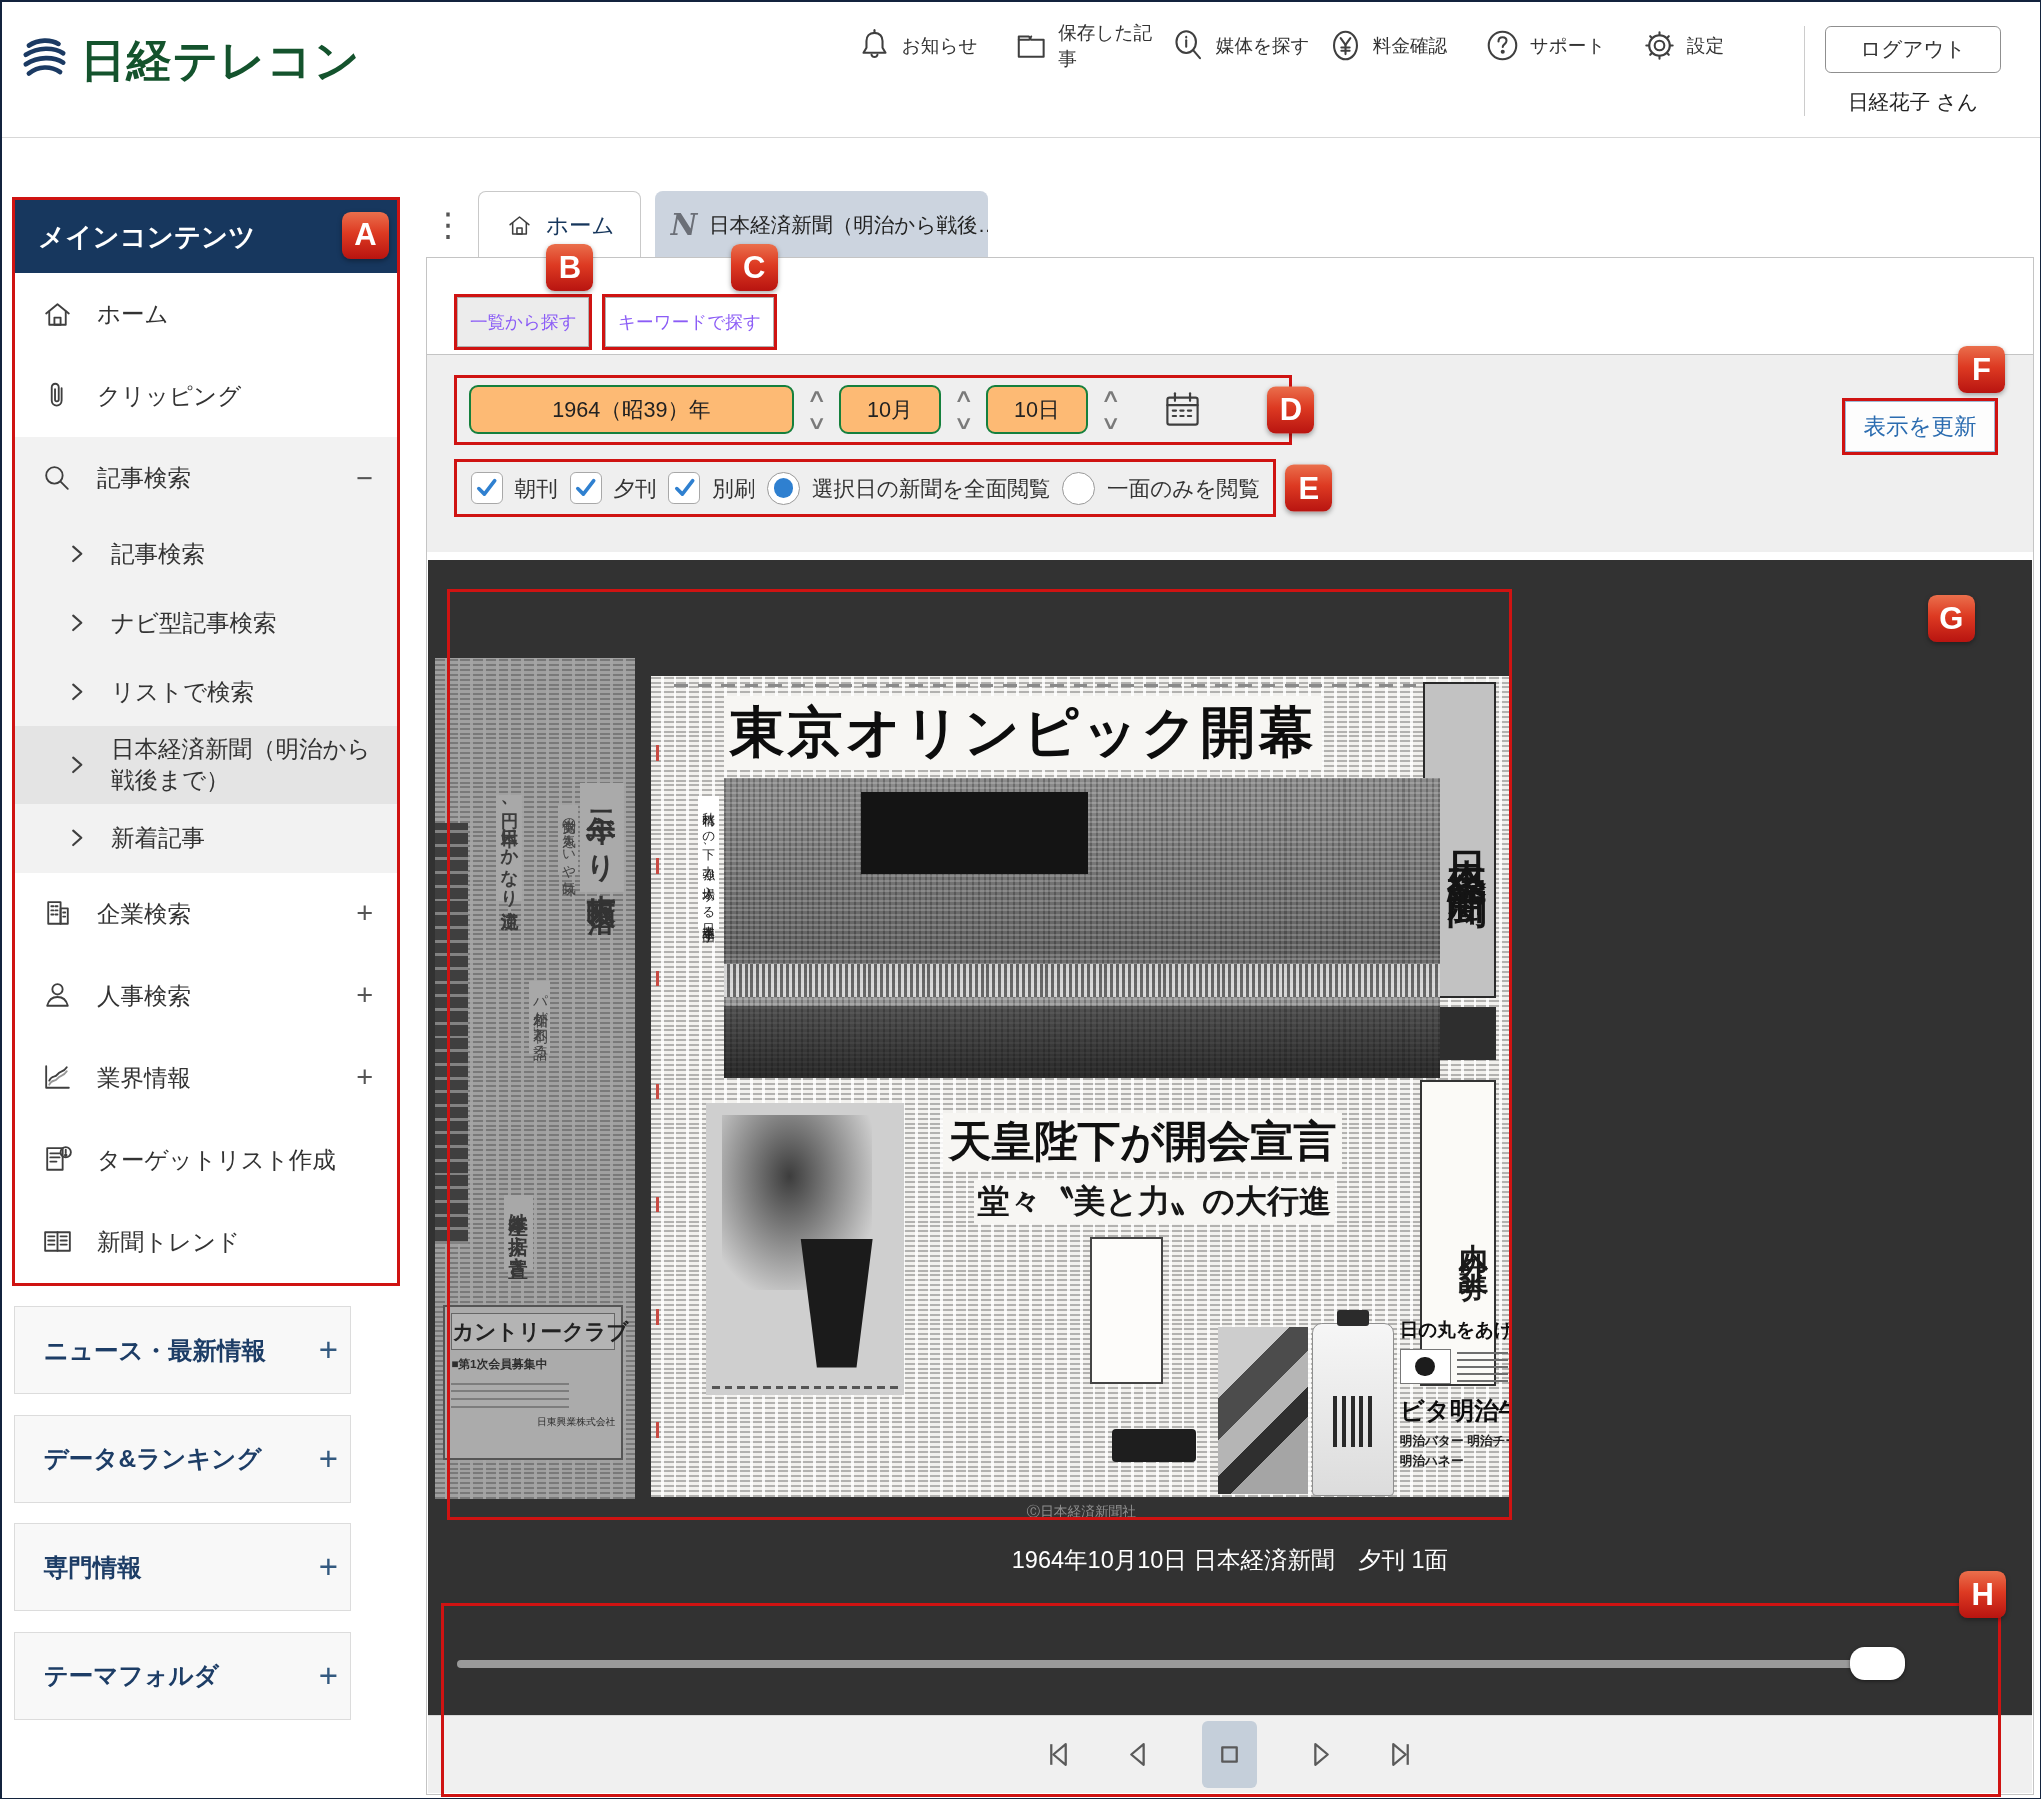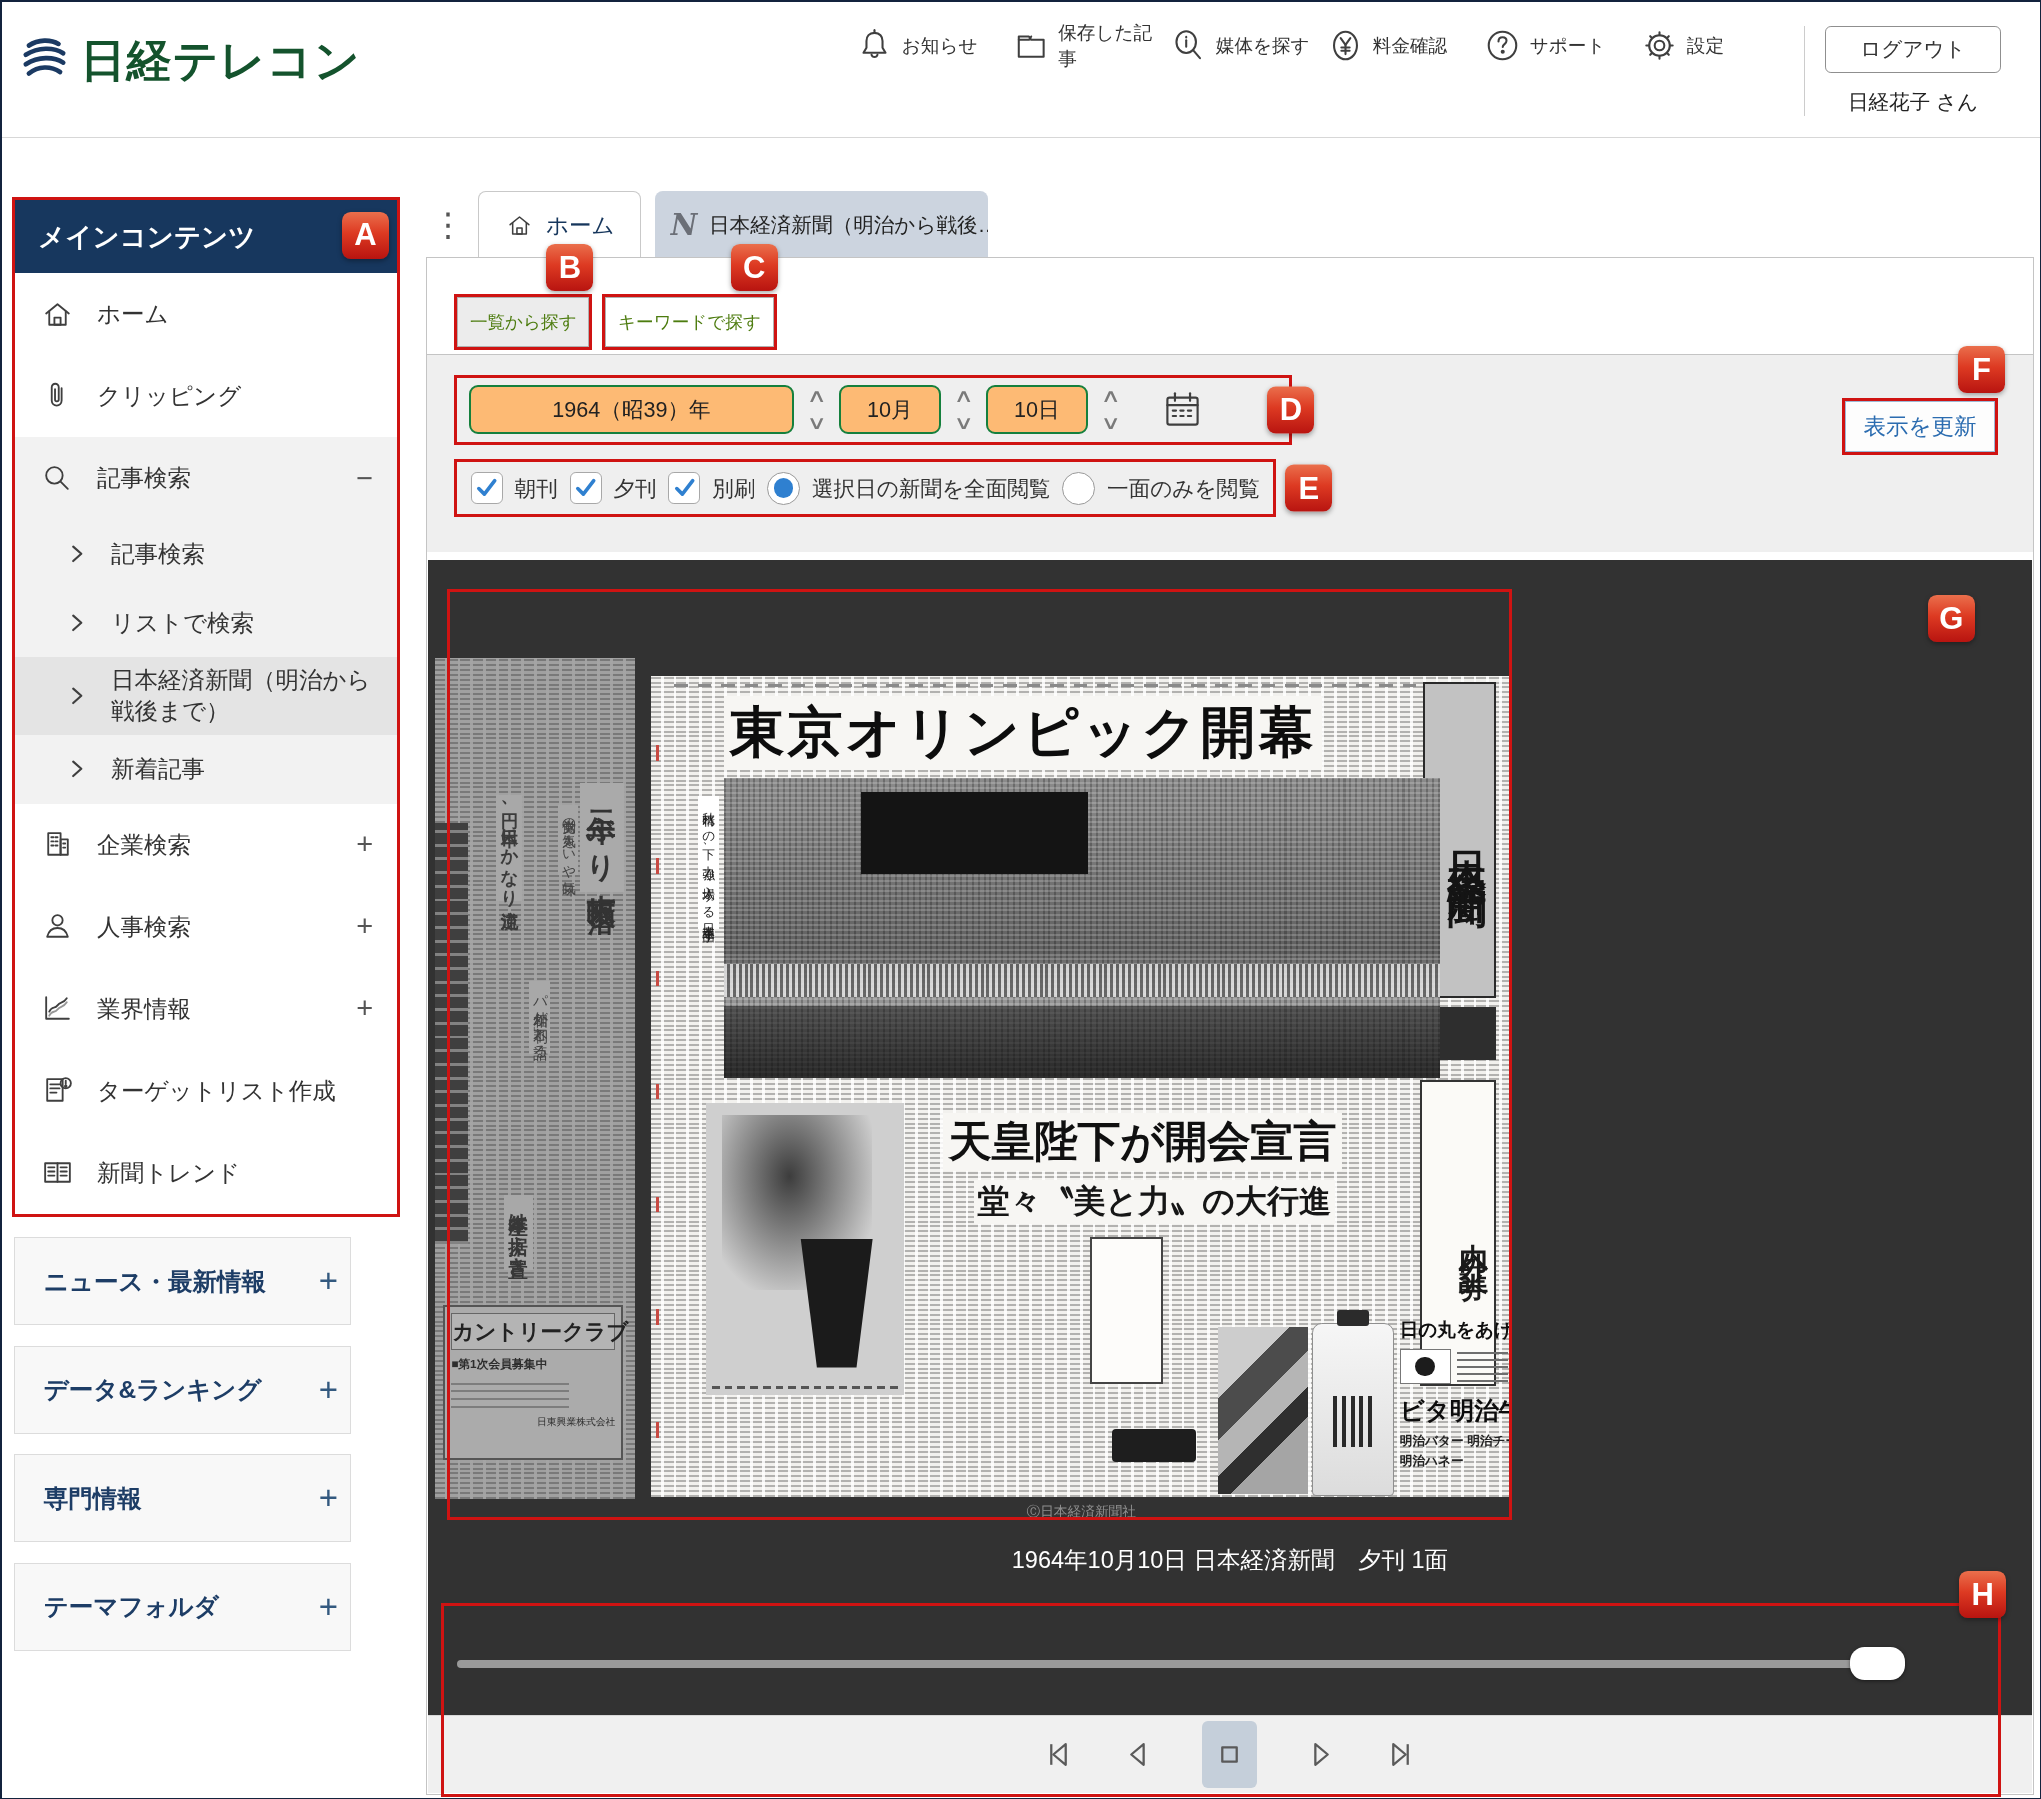--- a/index.html
+++ b/index.html
@@ -41,21 +41,21 @@
   .tabbar { position:absolute; left:19.6px; top:51px; height:68px; display:flex; align-items:flex-end; gap:13.7px; }
   .kebab { font-size:33px; color:#555; padding-bottom:13.7px; cursor:pointer; }
   .tab { height:67px; border-radius:7.8px 7.8px 0 0; display:flex; align-items:center; cursor:pointer; }
   .tab.home { width:163px; background:#fff; border:1px solid #c9c9c9; border-bottom:none; justify-content:center; gap:11.8px; font-size:22.5px; color:#16365c; }
   .tab.nikkei { width:333px; background:#ccd4df; gap:11.8px; padding:0 15.7px; font-size:20.6px; color:#222; white-space:nowrap; overflow:hidden; }
   .nicon { font-family:"DejaVu Serif", serif; font-style:italic; font-weight:bold; font-size:29px; color:#6b6f77; }
   .panel { position:absolute; left:13.7px; right:5.9px; top:118px; bottom:2.9px; border:1px solid #c4c4c4; background:#fff; }
 
   .btnrow { position:relative; height:96px; padding:36px 0 0 27.4px; display:flex; gap:9.8px; }
   .rwrap { position:relative; border:3.9px solid #cf1312; align-self:flex-start; }
-  .modebtn { height:50px; padding:0 11.8px; font-size:17.6px; color:#4d7c0f; border:1px solid #b0b0b0; font-family:"Liberation Sans",sans-serif; cursor:pointer; white-space:nowrap; }
+  .modebtn { height:50px; padding:0 11.8px; font-size:17.6px; color:#8b5cf6; border:1px solid #b0b0b0; font-family:"Liberation Sans",sans-serif; cursor:pointer; white-space:nowrap; }
   .modebtn.sel { background:#ececec; }
   .modebtn.plain { background:#fff; }
 
   .filter { position:relative; height:198px; background:#efefef; border-top:1px solid #c4c4c4; padding:19.6px 0 0 27.4px; }
   .dwrap { position:relative; display:inline-flex; align-items:center; gap:15.7px; border:3.9px solid #cf1312; padding:7.8px 86px 7.8px 11.8px; }
   .din { background:#fdba74; border:2px solid #15803d; border-radius:9px; height:49px; display:flex; align-items:center; justify-content:center; font-size:21.6px; color:#222; cursor:text; }
   .din.year { width:325px; } .din.mon { width:102px; } .din.day { width:102px; }
   .spin { display:flex; flex-direction:column; gap:11.8px; align-items:center; color:#7a7a7a; font-size:18.6px; line-height:14.7px; cursor:pointer; }
   .spin span { transform:scaleX(1.5); display:block; }
   .calico { margin-left:29px; cursor:pointer; display:flex; }
@@ -260,20 +260,28 @@
               </svg>
             </span>
           <span>記事検索</span>
         </div>
         <div class="subrow">
           <span class="chev">
               <svg class="ic" width="21.6" height="21.6" viewBox="0 0 24 24" style="stroke-width:2.4">
                 <path d="M8 4l9 8-9 8"></path>
               </svg>
             </span>
+          <span>ナビ型記事検索</span>
+        </div>
+        <div class="subrow">
+          <span class="chev">
+              <svg class="ic" width="21.6" height="21.6" viewBox="0 0 24 24" style="stroke-width:2.4">
+                <path d="M8 4l9 8-9 8"></path>
+              </svg>
+            </span>
           <span>リストで検索</span>
         </div>
         <div class="subrow sel">
           <span class="chev">
               <svg class="ic" width="21.6" height="21.6" viewBox="0 0 24 24" style="stroke-width:2.4">
                 <path d="M8 4l9 8-9 8"></path>
               </svg>
             </span>
           <span style="max-width:265px;">日本経済新聞（明治から戦後まで）</span>
         </div>

